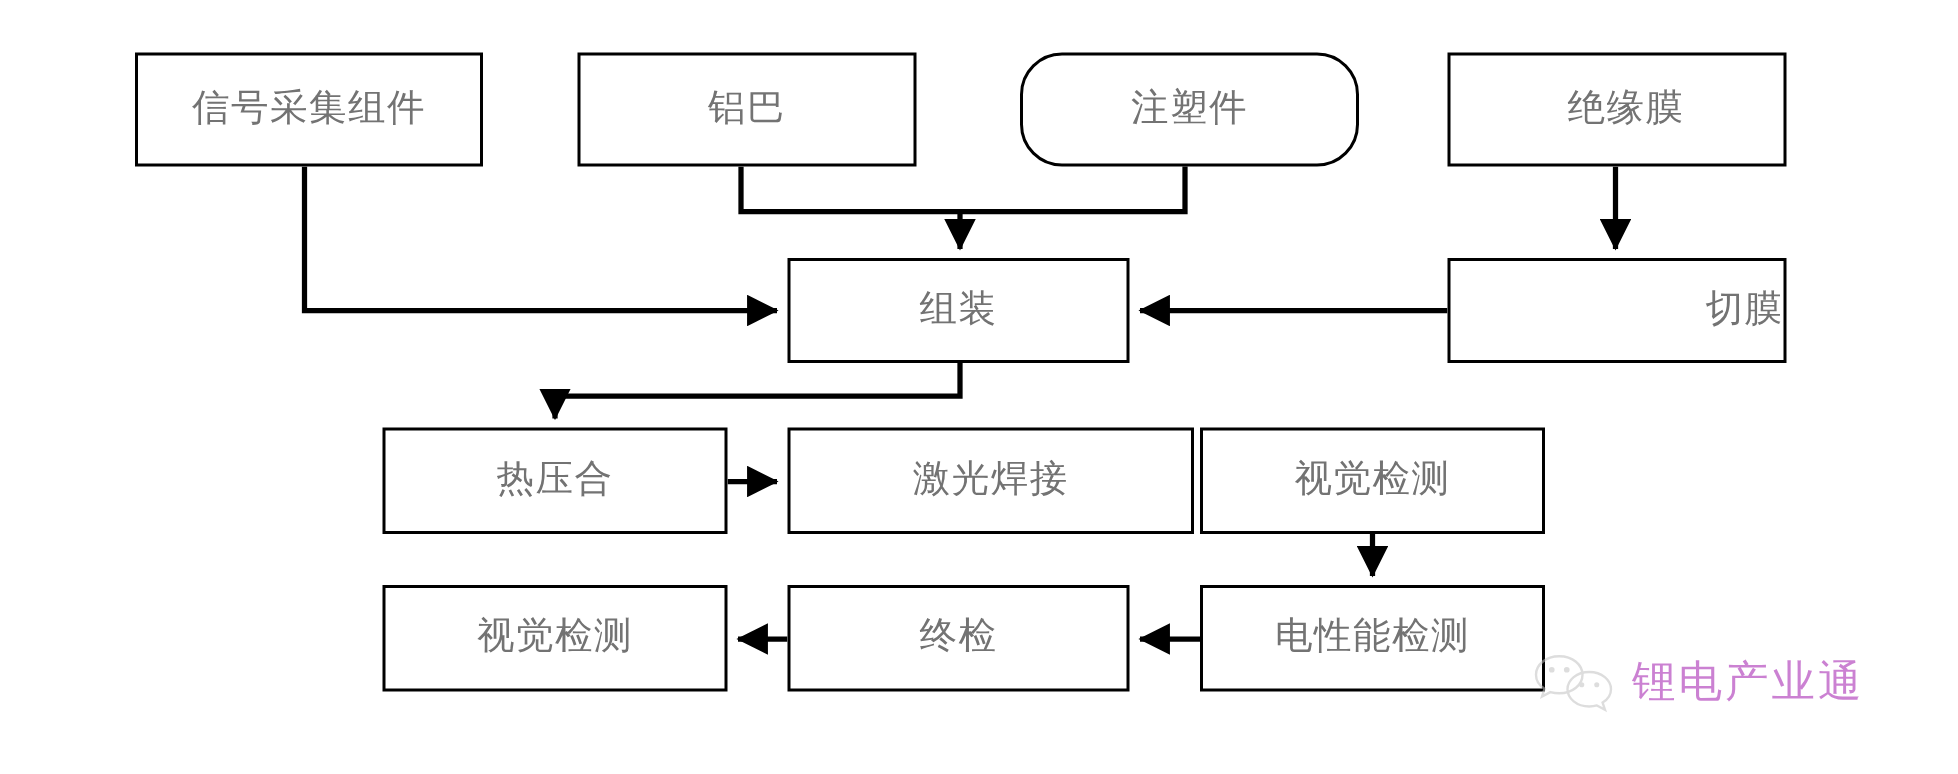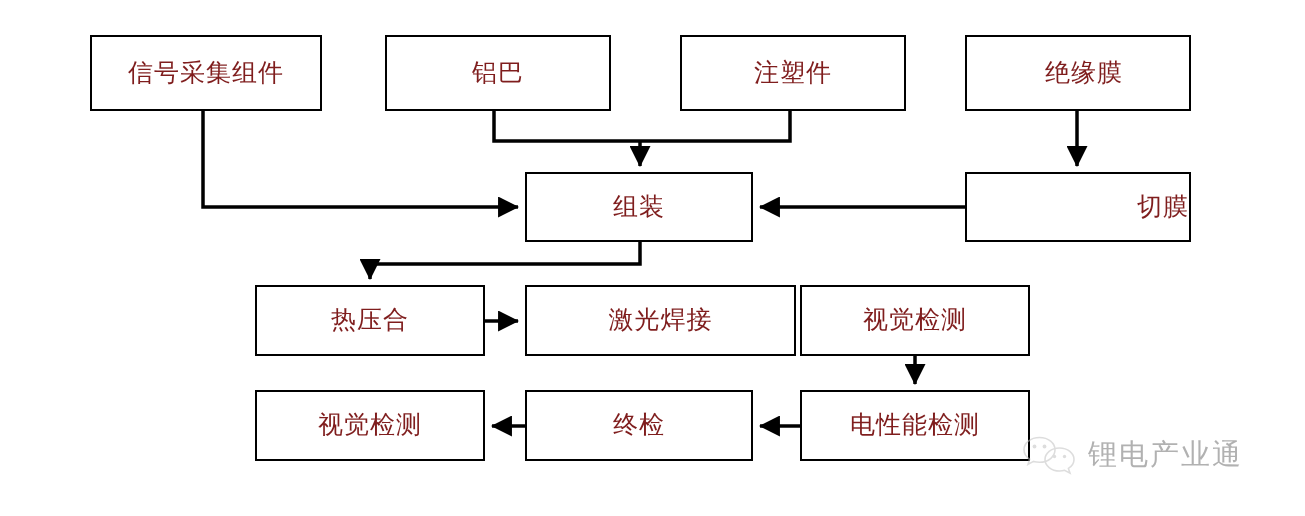--- a/index.html
+++ b/index.html
@@ -18,21 +18,21 @@
     overflow: hidden;
   }
   .node {
     position: absolute;
     box-sizing: border-box;
     border: 2.5px solid #000000;
     background: #ffffff;
     display: flex;
     align-items: center;
     justify-content: center;
-    color: #7f1d1d;
+    color: #737373;
     font-size: 25px;
     line-height: 1;
     letter-spacing: 1px;
     z-index: 3;
     white-space: nowrap;
   }
   .node .node-label {
     display: block;
     transform: translateY(-1px);
   }
@@ -57,21 +57,21 @@
     opacity: 0.55;
   }
   .wm-icon {
     width: 56px;
     height: 44px;
     position: relative;
     flex: 0 0 auto;
   }
   .wm-text {
     font-size: 29px;
-    color: #737373;
+    color: #a21caf;
     letter-spacing: 2px;
     font-family: "Liberation Serif", "DejaVu Serif", serif;
     white-space: nowrap;
   }
 </style>
 </head>
 <body>
 
 <div id="canvas">
 
@@ -136,21 +136,21 @@
   </svg>
 
   <div class="node" style="left:90px;  top:35px;  width:232px; height:76px;">
     <span class="node-label">信号采集组件</span>
   </div>
 
   <div class="node" style="left:385px; top:35px;  width:226px; height:76px;">
     <span class="node-label">铝巴</span>
   </div>
 
-  <div class="node" style="left:680px; top:35px;  width:226px; height:76px;">
+  <div class="node" style="left:680px; top:35px;  width:226px; height:76px;border-radius:28px;">
     <span class="node-label">注塑件</span>
   </div>
 
   <div class="node" style="left:965px; top:35px;  width:226px; height:76px;padding-left:12px;">
     <span class="node-label">绝缘膜</span>
   </div>
 
   <div class="node" style="left:525px; top:172px; width:228px; height:70px;">
     <span class="node-label">组装</span>
   </div>

